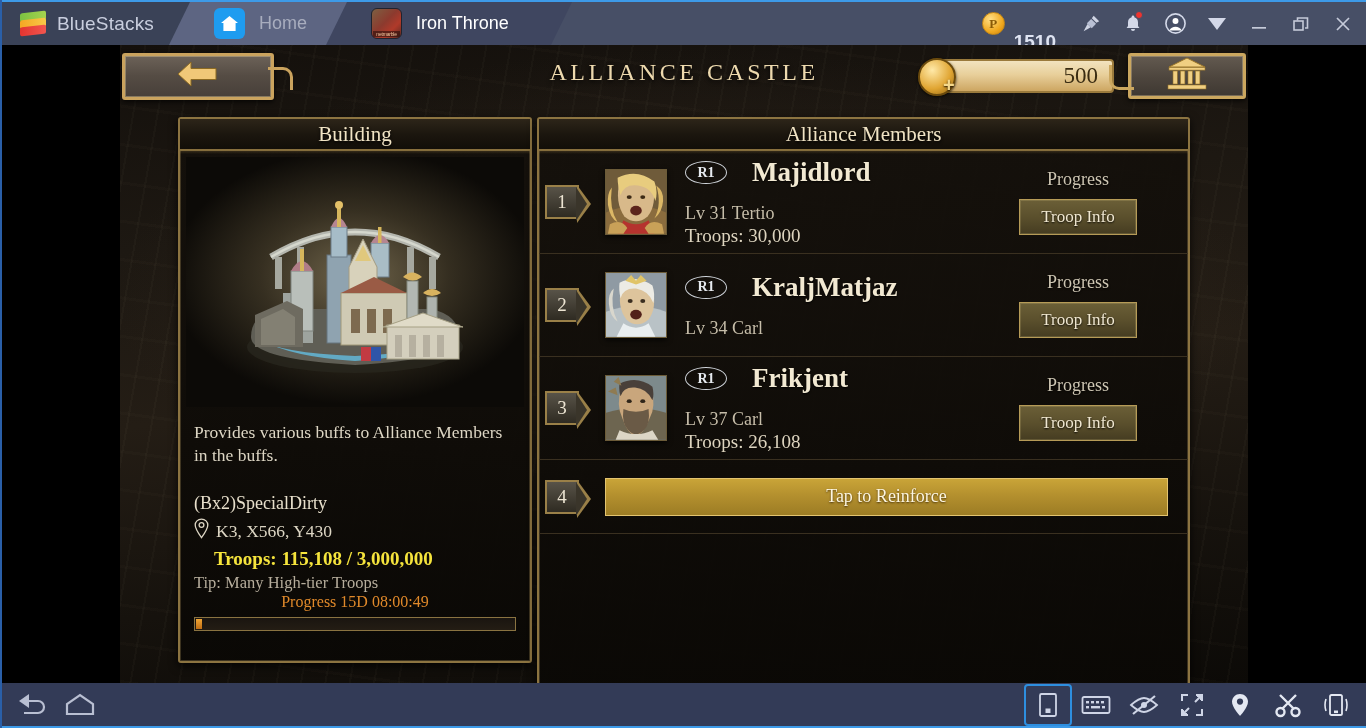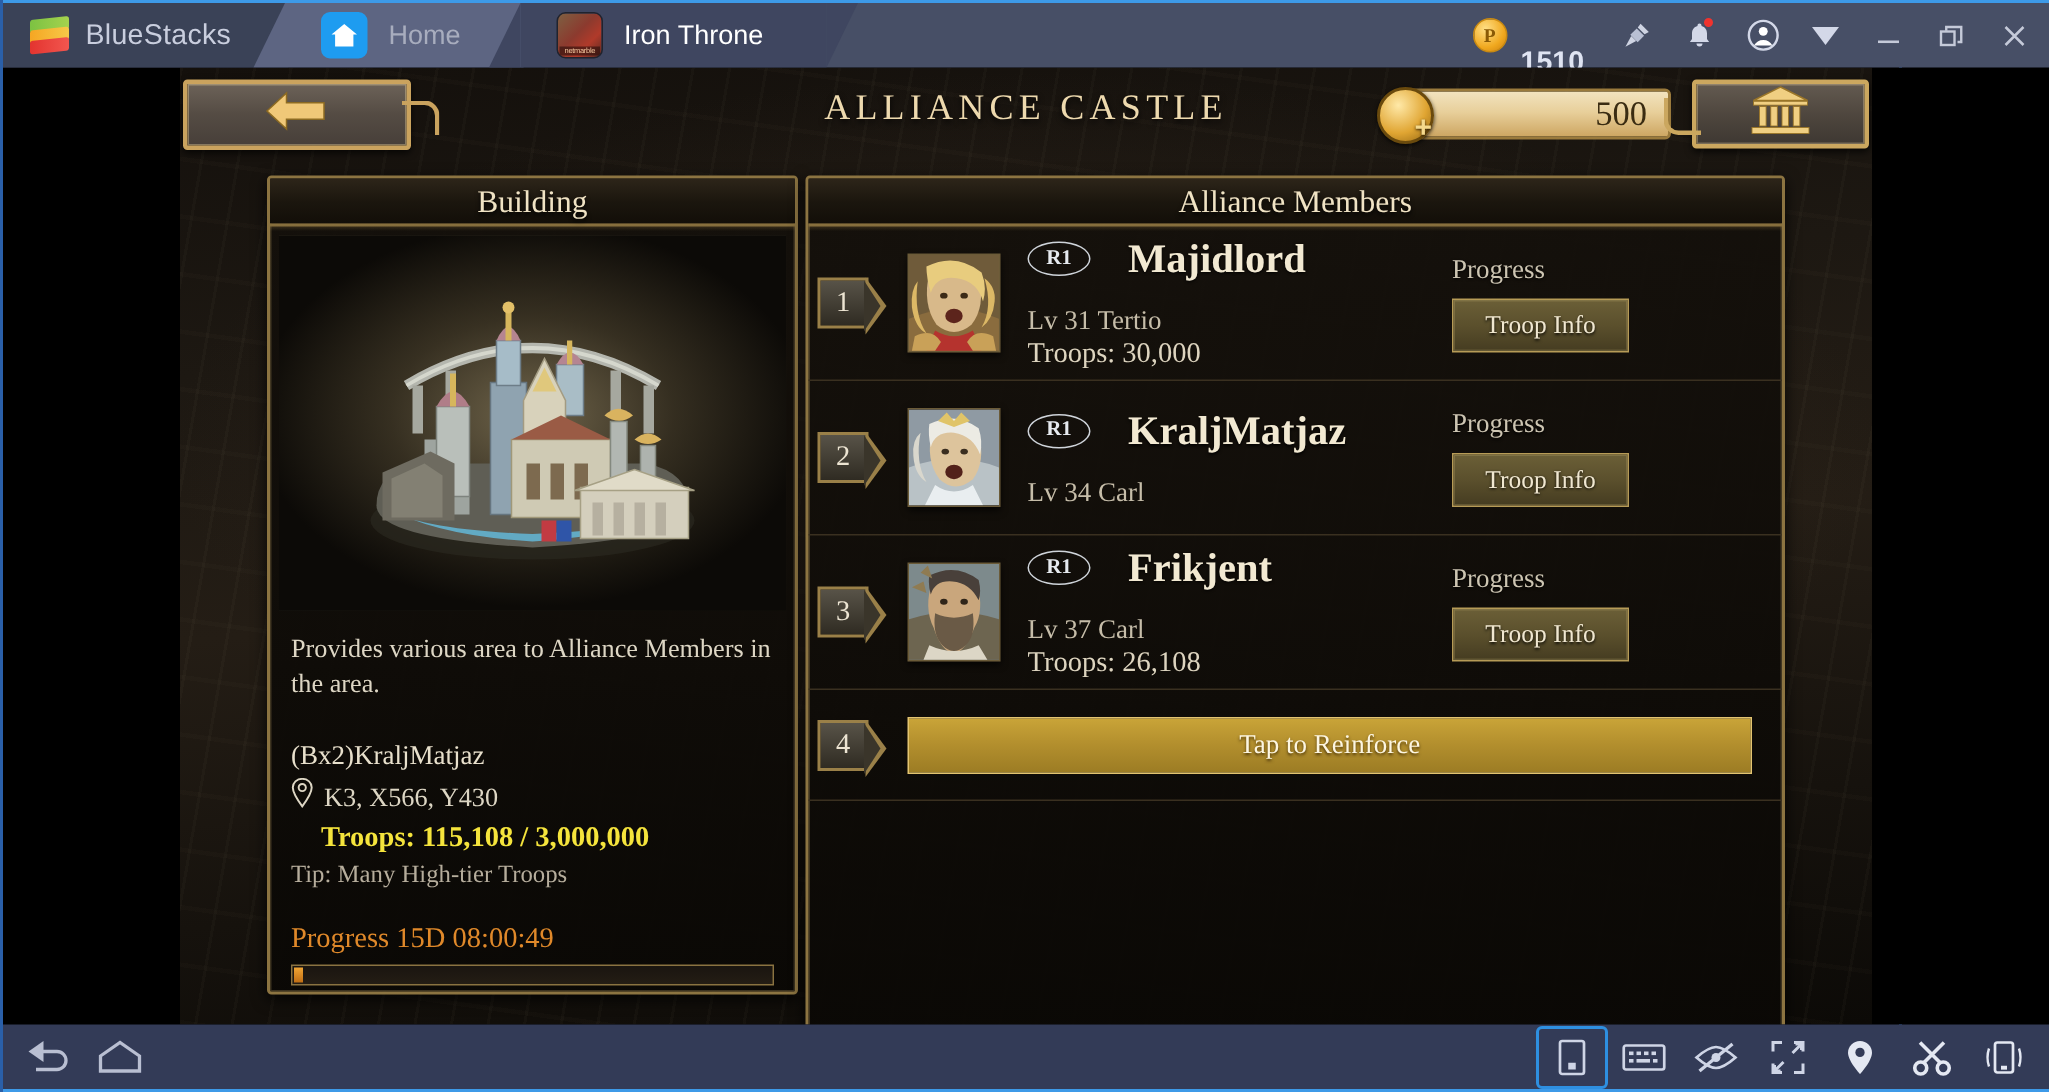--- a/index.html
+++ b/index.html
@@ -278,23 +278,22 @@
     margin-top: 4px;
     font-family: "Liberation Serif", serif;
     font-size: 19px; color: #f5e43c; font-weight: bold; margin-left: 20px;
   }
   .bld-tip {
     margin-top: 3px;
     font-family: "Liberation Serif", serif;
     font-size: 16.5px; color: #b6ad9c;
   }
   .bld-prog-label {
-    margin-top: 22px;
-    font-family: "Liberation Serif", serif;
-    font-size: 19px; color: #e0892a;
+    font-family: "Liberation Serif", serif;
+    font-size: 16px; color: #e0892a; text-align: center;
   }
   .bld-prog-bar {
     margin-top: 6px;
     height: 14px;
     background: linear-gradient(180deg,#1a1510,#241d14);
     border: 1px solid #8a7341;
     position: relative; overflow: hidden;
   }
   .bld-prog-fill {
     position: absolute; left: 1px; top: 1px; bottom: 1px;
@@ -365,21 +364,21 @@
     font-family: Liberation Serif, serif;
     font-size: 18px; color: #c6bda9;
   }
   .m-troops {
     margin-top: 1px;
     font-family: "Liberation Serif", serif;
     font-size: 19px; color: #ddd4bf;
   }
   .m-right {
     width: 220px; flex: 0 0 auto;
-    display: flex; flex-direction: column; align-items: flex-start;
+    display: flex; flex-direction: column; align-items: center;
     gap: 9px;
   }
   .m-prog-label {
     font-family: "Liberation Serif", serif;
     font-size: 18px; color: #cdc5b2;
     text-shadow: 0 1px 2px rgba(0,0,0,.9);
   }
   .troop-btn {
     width: 118px; height: 36px;
     background: linear-gradient(180deg,#6b5f37 0%, #5a4f2c 52%, #453c21 100%);
@@ -592,22 +591,22 @@
             <rect x="164" y="138" width="7" height="22" fill="#b6b0a0"></rect>
             <rect x="178" y="138" width="7" height="22" fill="#b6b0a0"></rect>
             <rect x="192" y="138" width="7" height="22" fill="#b6b0a0"></rect>
             <rect x="206" y="138" width="7" height="22" fill="#b6b0a0"></rect>
             <rect x="130" y="150" width="10" height="14" fill="#c23b42"></rect>
             <rect x="140" y="150" width="10" height="14" fill="#2f55a8"></rect>
           </svg>
         </div>
 
         <div class="bld-text">
-          <div class="bld-desc">Provides various area to Alliance Members in the area.</div>
-          <div class="bld-name">(Bx2)KraljMatjaz</div>
+          <div class="bld-desc">Provides various buffs to Alliance Members in the buffs.</div>
+          <div class="bld-name">(Bx2)SpecialDirty</div>
           <div class="bld-coords">
             <span>
               <svg width="15" height="21" viewBox="0 0 15 21">
                   <path d="M7.5 1.2 C3.8 1.2 1.2 3.8 1.2 7 C1.2 11 7.5 19.6 7.5 19.6 C7.5 19.6 13.8 11 13.8 7 C13.8 3.8 11.2 1.2 7.5 1.2 Z" fill="none" stroke="#ddd6c4" stroke-width="1.3"></path>
                   <circle cx="7.5" cy="7" r="2.4" fill="none" stroke="#ddd6c4" stroke-width="1.3"></circle>
                 </svg>
             </span>
             <span>K3, X566, Y430</span>
           </div>
           <div class="bld-troops">Troops: 115,108 / 3,000,000</div>

